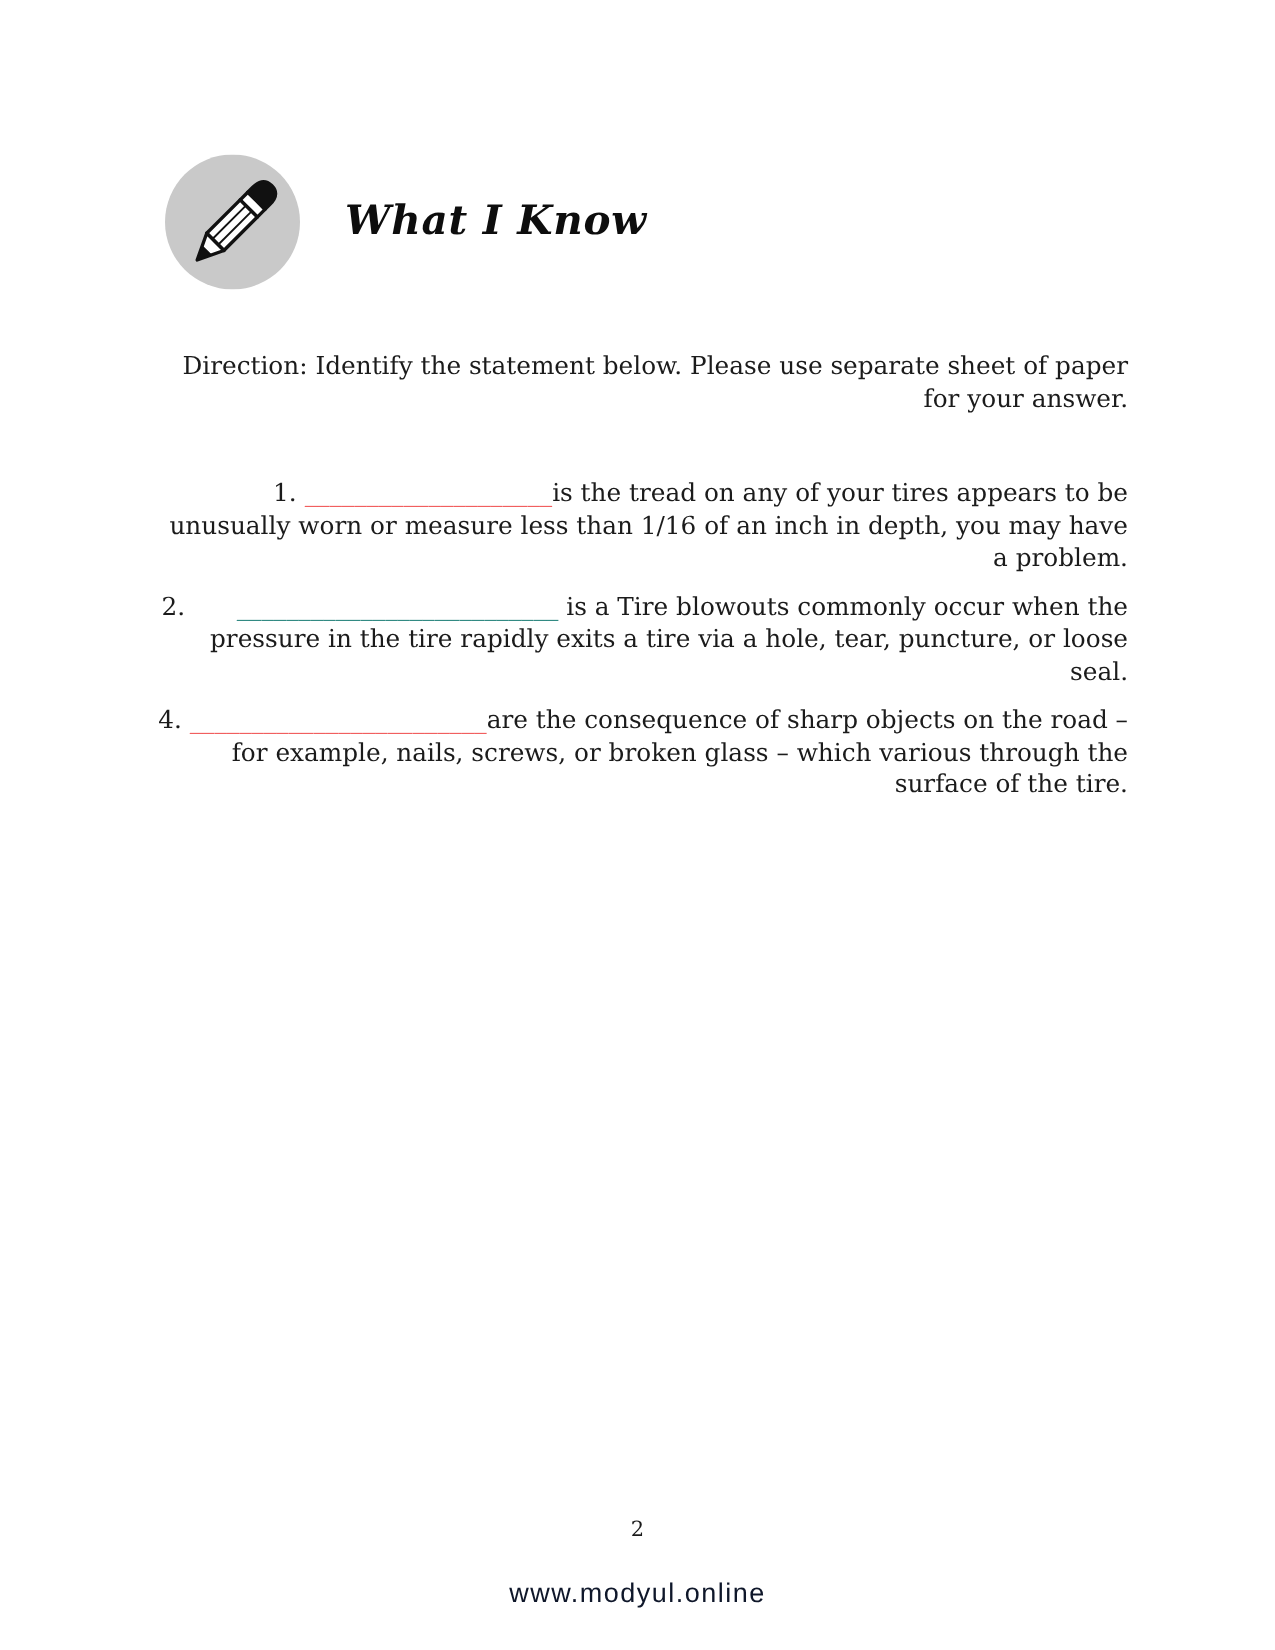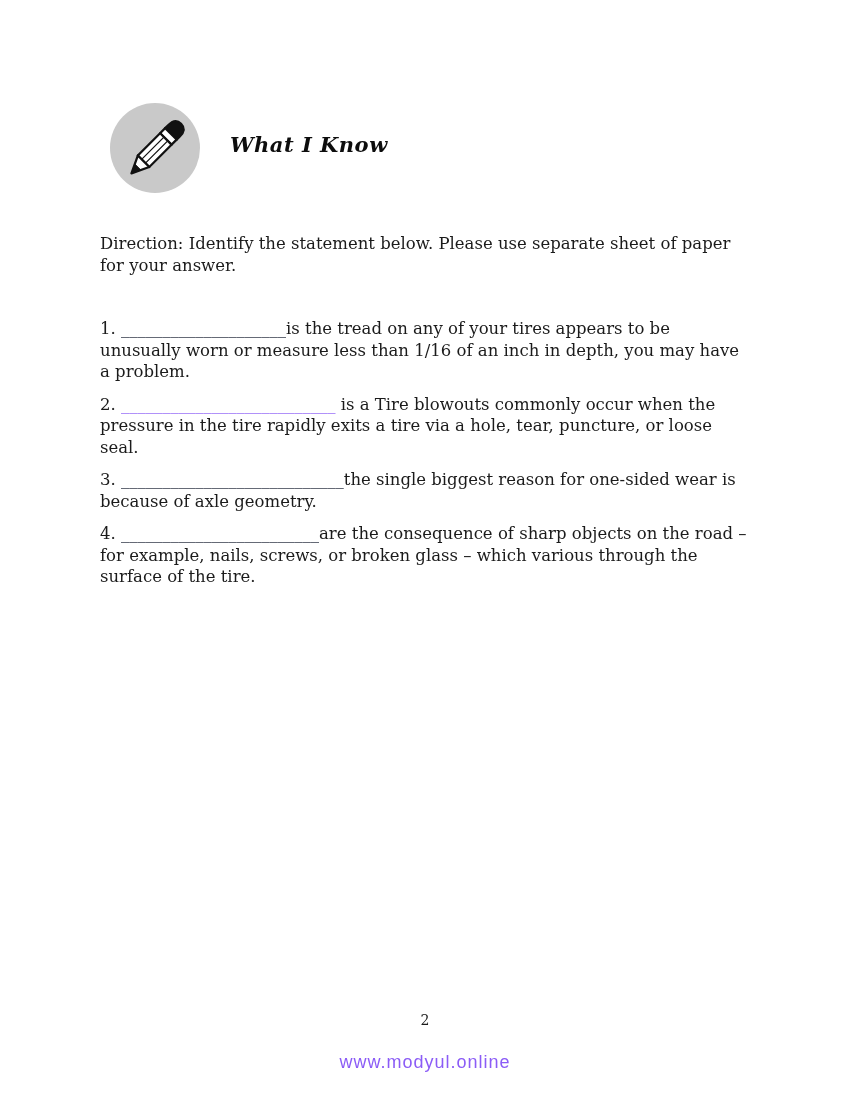--- a/index.html
+++ b/index.html
@@ -24,54 +24,55 @@
     top: 103px;
     width: 90px;
     height: 90px;
   }
   .section-title {
     position: absolute;
     left: 230px;
     top: 132px;
     margin: 0;
     font-family: "DejaVu Serif", serif;
-    font-size: 21px;
+    font-size: 27px;
     font-weight: 700;
     font-style: italic;
     letter-spacing: 0.5px;
     color: #0d0d0d;
     white-space: nowrap;
   }
 
   
   .content {
     position: absolute;
     left: 100px;
     top: 233px;
     width: 652px;
     font-size: 16.5px;
     line-height: 21.5px;
-    text-align: left;
+    text-align: right;
   }
   .direction {
     margin: 0 0 42px 0;
   }
   .question {
     margin: 0 0 11px 0;
   }
   .q-num {
     margin-right: 0.32em;
   }
   .q-blank {
-    color: #0f172a;
+    color: #ef4444;
     letter-spacing: 0;
     word-break: keep-all;
   }
   .q-blank.gray {
-    color: #8b5cf6;
+    color: #0f766e;
+    margin-left: 29px;
   }
 
   
   .page-number {
     position: absolute;
     left: 0;
     right: 0;
     top: 1012px;
     text-align: center;
     font-size: 14px;
@@ -79,21 +80,21 @@
   }
   .watermark {
     position: absolute;
     left: 0;
     right: 0;
     top: 1052px;
     text-align: center;
     font-family: "Liberation Sans", sans-serif;
     font-size: 18px;
     letter-spacing: 1px;
-    color: #8b5cf6;
+    color: #0f172a;
   }
 </style>
 </head>
 <body>
 
 <div class="page">
 
   <div class="header-icon">
     <svg width="90" height="90" viewBox="0 0 100 100" aria-hidden="true">
       <circle cx="50" cy="50" r="50" fill="#c9c9c9"></circle>
@@ -110,21 +111,20 @@
   </div>
   <h1 class="section-title">What I Know</h1>
 
   <div class="content">
     <p class="direction">Direction: Identify the statement below. Please use separate sheet of paper for your answer.</p>
 
     <p class="question"><span class="q-num">1.</span><span class="q-blank">____________________</span><span>is the tread on any of your tires appears to be unusually worn or measure less than 1/16 of an inch in depth, you may have a problem.</span></p>
 
     <p class="question"><span class="q-num">2.</span><span class="q-blank gray">__________________________</span><span> is a Tire blowouts commonly occur when the pressure in the tire rapidly exits a tire via a hole, tear, puncture, or loose seal.</span></p>
 
-    <p class="question"><span class="q-num">3.</span><span class="q-blank">___________________________</span><span>the single biggest reason for one-sided wear is because of axle geometry.</span></p>
 
     <p class="question"><span class="q-num">4.</span><span class="q-blank">________________________</span><span>are the consequence of sharp objects on the road – for example, nails, screws, or broken glass – which various through the surface of the tire.</span></p>
 
   </div>
 
   <div class="page-number">2</div>
   <div class="watermark">www.modyul.online</div>
 
 </div>
 

